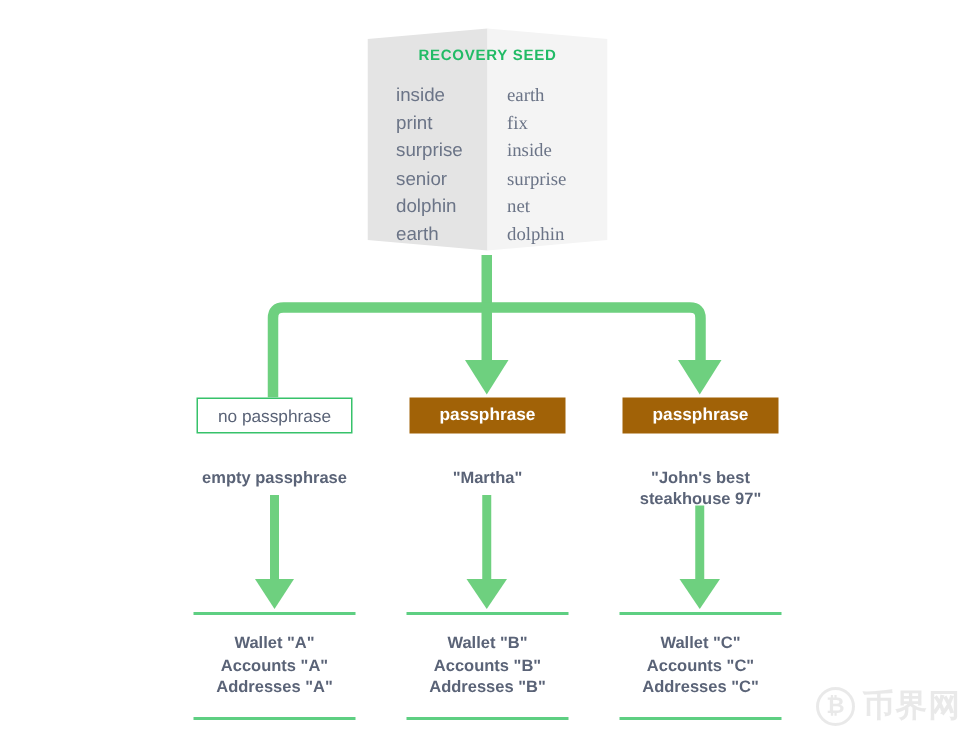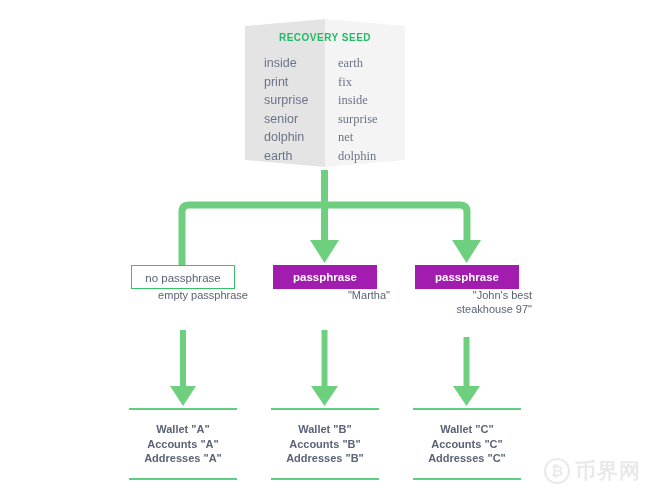--- a/index.html
+++ b/index.html
@@ -81,37 +81,37 @@
   .pass-box {
     position: absolute;
     top: 265px;
     height: 24px;
     line-height: 24px;
     text-align: center;
     font-size: 11.5px;
     box-sizing: border-box;
   }
   .pass-box.filled {
-    background: #a21caf;
+    background: #a16207;
     color: #ffffff;
     font-weight: bold;
   }
   .pass-box.outline {
     background: #ffffff;
     border: 1.5px solid #37c26a;
     color: #5a6377;
     font-weight: normal;
   }
   .pass-note {
     position: absolute;
-    top: 288px;
-    text-align: right;
+    top: 312px;
+    text-align: center;
     font-size: 11px;
     line-height: 14px;
-    font-weight: normal;
+    font-weight: bold;
     color: #5a6377;
   }
 
   
   .wallet-box {
     position: absolute;
     top: 408px;
     height: 68px;
   }
   .wallet-rule {

